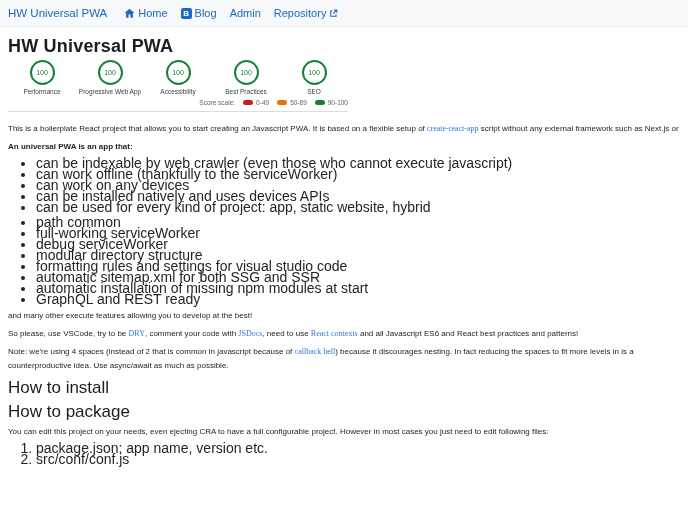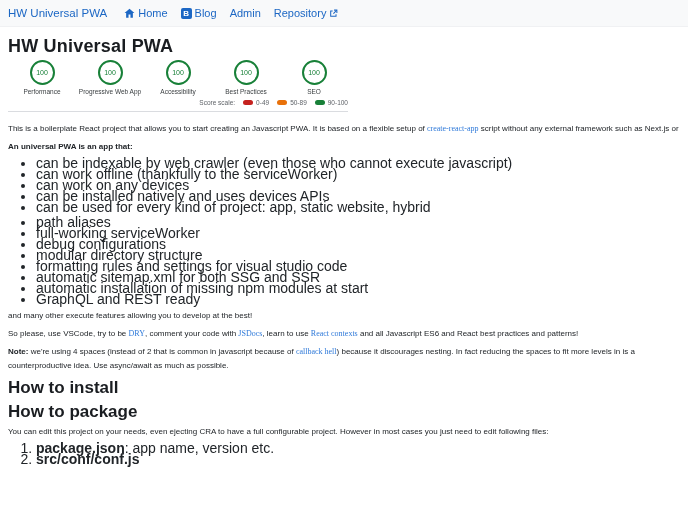--- a/index.html
+++ b/index.html
@@ -39,21 +39,21 @@
   .nav-icon { display: inline-flex; }
 
   
   main { padding: 0 8px; }
   h1 {
     margin: 8px 0 0; font-size: 18px; line-height: 23px;
     font-weight: bold; color: #1a1d21; letter-spacing: .2px;
   }
   h2 {
     margin: 5px 0 2px; font-size: 17px; line-height: 19px;
-    font-weight: bold; color: #1a1d21;
+    font-weight: normal; color: #1a1d21;
   }
 
   
   .lh-widget {
     width: 340px; margin-top: 2px;
     padding-bottom: 5px; border-bottom: 1px solid var(--divider, #dadce0);
   }
   .lh-badges { display: flex; }
   .lh-col { flex: 1; display: flex; flex-direction: column; align-items: center; min-width: 0; }
   .lh-circle {
@@ -78,21 +78,21 @@
   
   p { margin: 4px 0; font-size: 8px; line-height: 14px; }
   p.one-line { white-space: nowrap; overflow: hidden; }
   p.mt10 { margin-top: 10px; }
   .bold-lead { font-weight: bold; }
   a.body-link, span.body-link {
     color: var(--body-link, #2e79d9); text-decoration: none; cursor: pointer; font-family: Liberation Serif, serif;
   }
   ul, ol { margin: 4px 0; padding-left: 28px; }
   li { font-size: 14px; line-height: 11px; white-space: nowrap; }
-  strong { font-weight: bold; text-align: right; }
+  strong { font-weight: normal; text-align: right; }
 </style>
 </head>
 <body>
 
 <nav class="navbar">
   <a class="brand">HW Universal PWA</a>
 
   <a class="nav-link">
     <span class="nav-icon">
       <svg width="11" height="11" viewBox="0 0 16 16" fill="currentColor">
@@ -173,33 +173,33 @@
   <ul>
     <li>can be indexable by web crawler (even those who cannot execute javascript)</li>
     <li>can work offline (thankfully to the serviceWorker)</li>
     <li>can work on any devices</li>
     <li>can be installed natively and uses devices APIs</li>
     <li>can be used for every kind of project: app, static website, hybrid</li>
   </ul>
 
 
   <ul>
-    <li>path aliases</li>
+    <li>path common</li>
     <li>full-working serviceWorker</li>
-    <li>debug configurations</li>
+    <li>debug serviceWorker</li>
     <li>modular directory structure</li>
     <li>formatting rules and settings for visual studio code</li>
     <li>automatic sitemap.xml for both SSG and SSR</li>
     <li>automatic installation of missing npm modules at start</li>
     <li>GraphQL and REST ready</li>
   </ul>
 
   <p class="one-line">and many other execute features allowing you to develop at the best!</p>
 
-  <p class="one-line"><span>So please, use VSCode, try to be </span><a class="body-link">DRY</a><span>, comment your code with </span><a class="body-link">JSDocs</a><span>, learn to use </span><a class="body-link">React contexts</a><span> and all Javascript ES6 and React best practices and patterns!</span></p>
+  <p class="one-line"><span>So please, use VSCode, try to be </span><a class="body-link">DRY</a><span>, comment your code with </span><a class="body-link">JSDocs</a><span>, need to use </span><a class="body-link">React contexts</a><span> and all Javascript ES6 and React best practices and patterns!</span></p>
 
   <p><strong>Note:</strong><span> we're using 4 spaces (instead of 2 that is common in javascript because of </span><a class="body-link">callback hell</a><span>) because it discourages nesting. In fact reducing the spaces to fit more levels in is a counterproductive idea. Use async/await as much as possible.</span></p>
 
   <h2>How to install</h2>
 
   <h2>How to package</h2>
   <p class="one-line">You can edit this project on your needs, even ejecting CRA to have a full configurable project. However in most cases you just need to edit following files:</p>
   <ol>
     <li><strong>package.json</strong><span>: app name, version etc.</span></li>
     <li><strong>src/conf/conf.js</strong><span></span></li>

